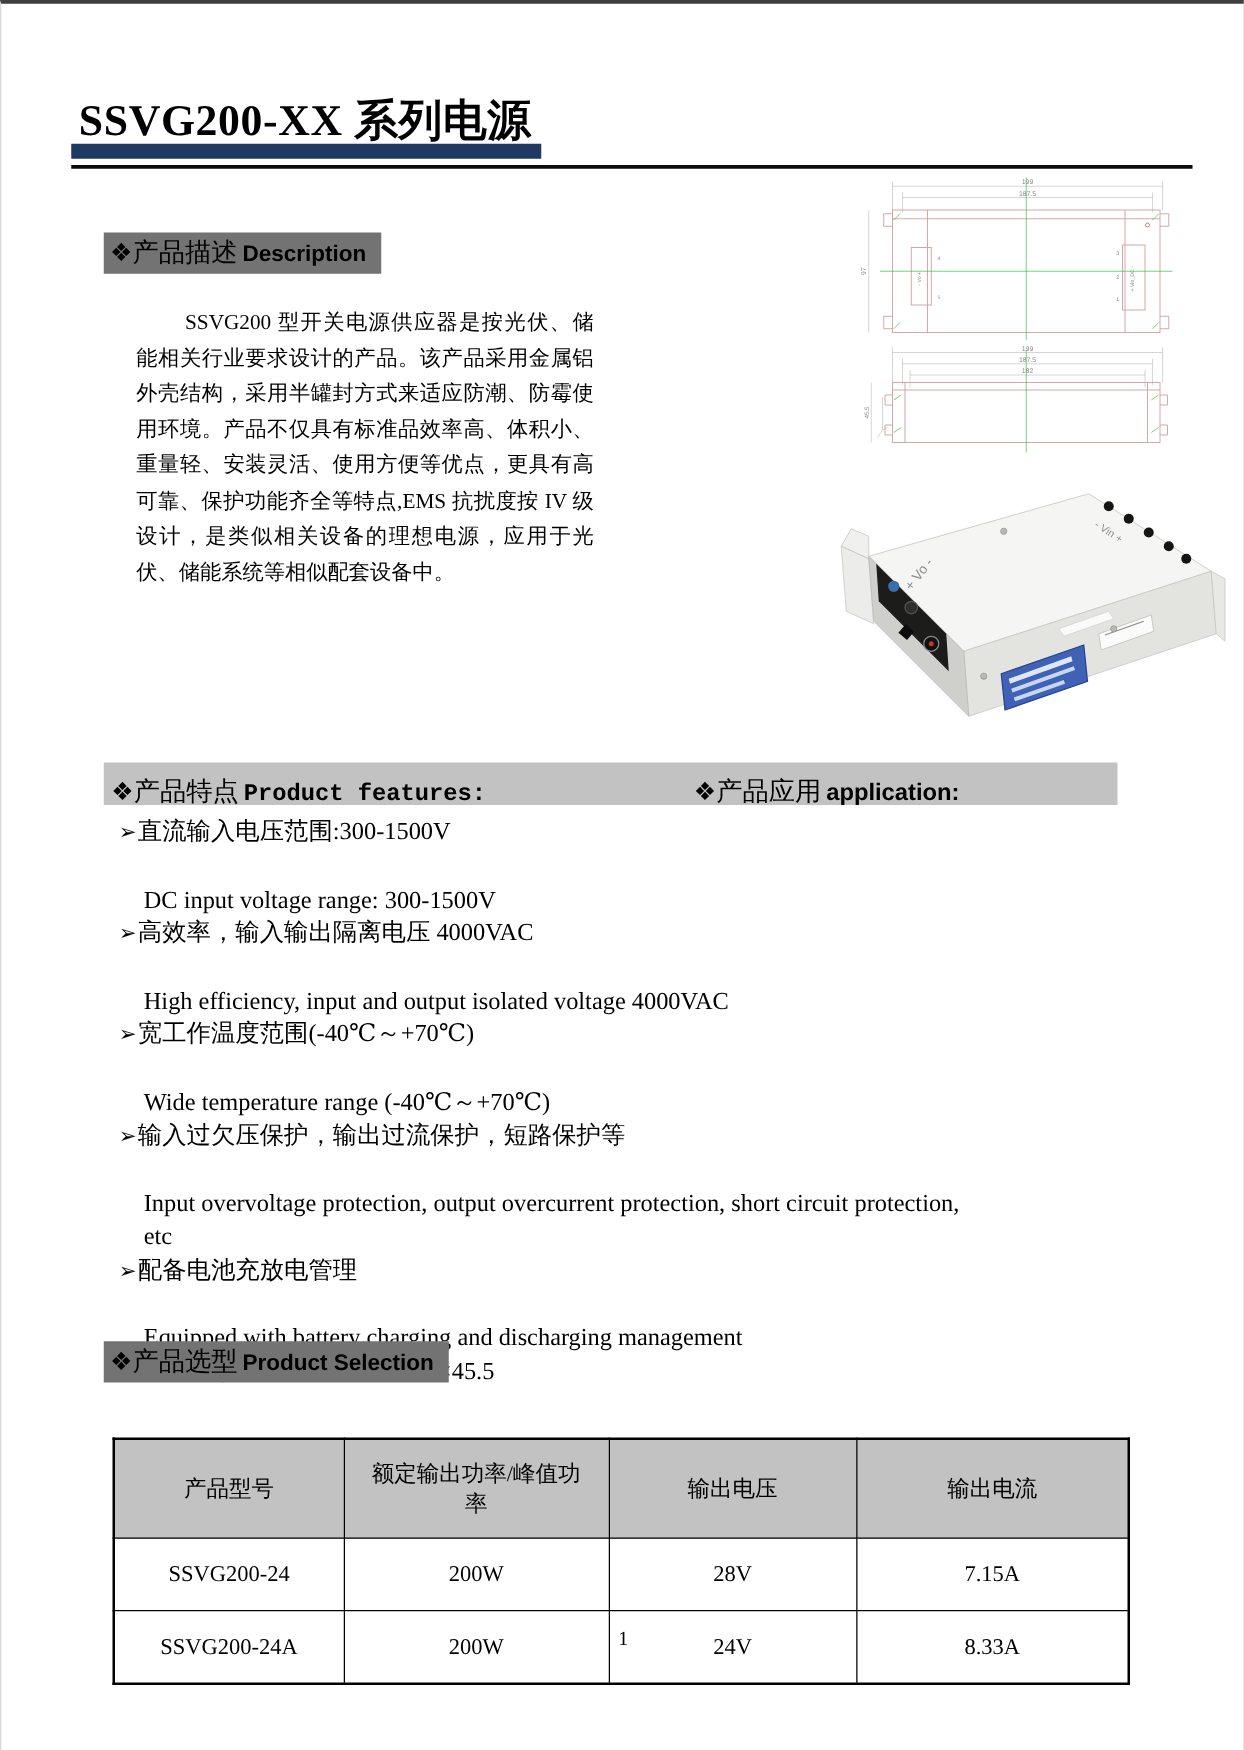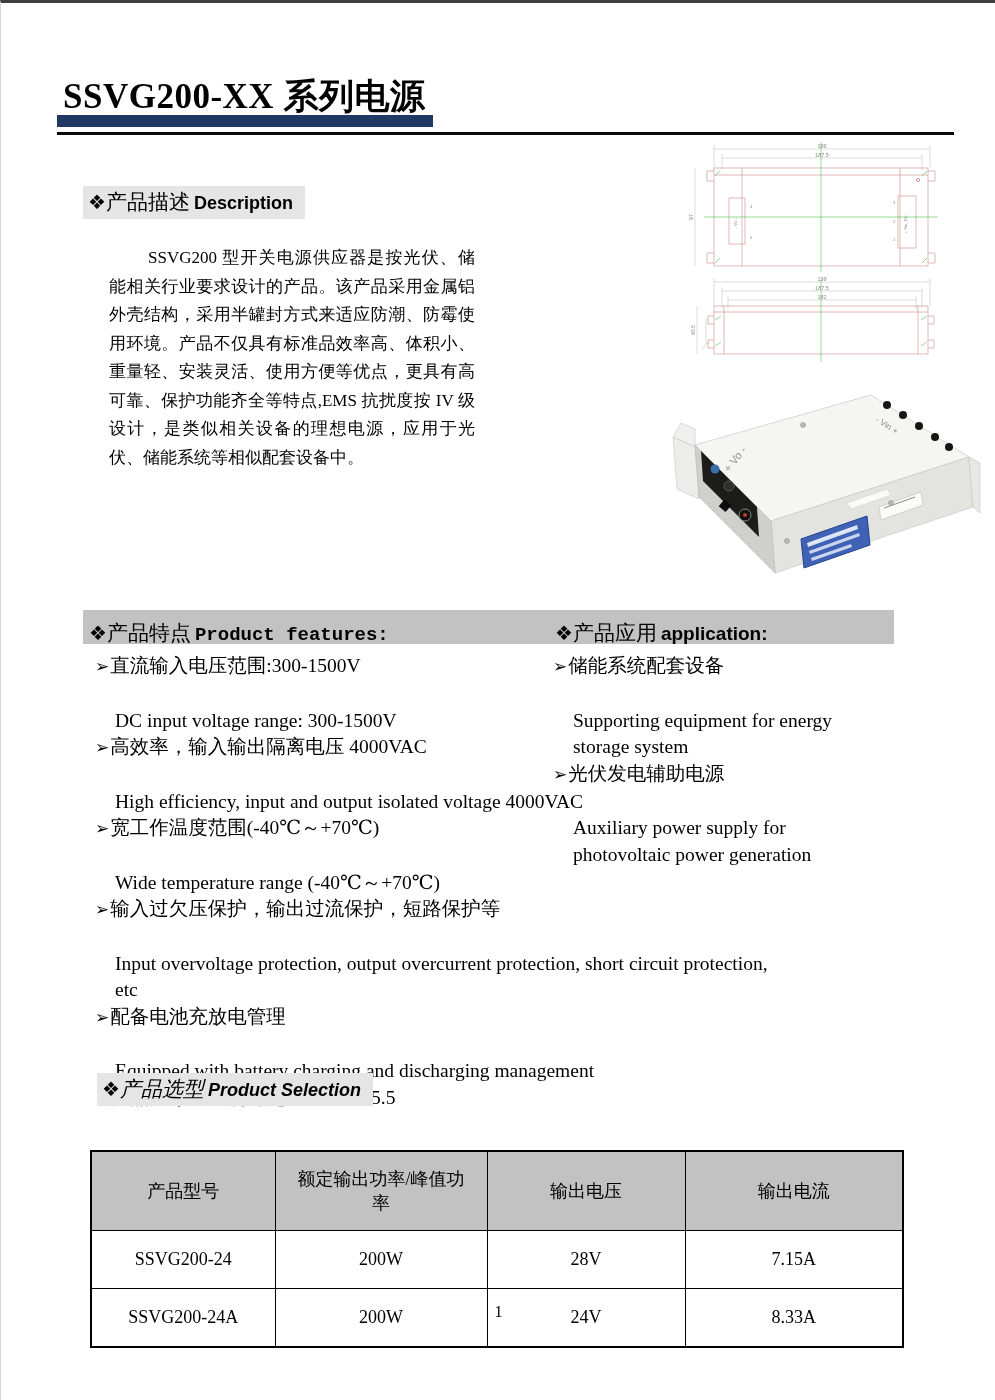--- a/index.html
+++ b/index.html
@@ -10,21 +10,21 @@
     font-family:"Liberation Serif","DejaVu Serif",serif;color:#000;
   }
   .abs{position:absolute;}
   .page-title{
     left:62px;top:70px;font-size:35px;font-weight:bold;letter-spacing:.5px;
     font-family:"Liberation Serif","DejaVu Serif",serif;white-space:nowrap;
   }
   .title-underline{left:56px;top:112px;width:376px;height:12px;background:#1f3864;}
   .title-rule{left:56px;top:129px;width:897px;height:3px;background:#0b0b0b;}
 
-  .sec-head{background:#e5e5e5;padding:2px 12px 3px 5px;white-space:nowrap;}
+  .sec-head{background:#737373;padding:2px 12px 3px 5px;white-space:nowrap;}
   .sec-head .dia{font-size:20px;font-family:"DejaVu Sans","Liberation Sans",sans-serif;}
   .sec-head .zh{font-size:21px;font-family:"Liberation Serif","DejaVu Serif",serif;}
   .sec-head .en{font-size:18px;font-weight:bold;font-family:"Liberation Sans","DejaVu Sans",sans-serif;}
 
   .desc-head{left:82px;top:183px;}
   .desc-para{
     left:108px;top:241px;width:366px;font-size:17px;line-height:28.5px;
     text-align:justify;text-indent:39px;
   }
 
@@ -37,21 +37,21 @@
   .feat-bar .en-mono{font-size:19px;font-weight:bold;font-family:"Liberation Mono","DejaVu Sans Mono",monospace;}
   .feat-bar .en{font-size:19px;font-weight:bold;font-family:"Liberation Sans","DejaVu Sans",sans-serif;}
 
   .blist{font-size:19.5px;line-height:26.5px;}
   .features-list{left:94px;top:650px;width:690px;}
   .app-list{left:552px;top:650px;width:330px;}
   .blist .zh-line{white-space:nowrap;}
   .blist .bullet{font-family:"DejaVu Sans","Liberation Sans",sans-serif;font-size:17px;padding-right:1px;}
   .blist .en-line{padding-left:20px;margin-top:28px;}
 
-  .sel-head{left:96px;top:1070px;font-style:italic;}
+  .sel-head{left:82px;top:1070px;}
 
   table.sel{
     position:absolute;left:89px;top:1147px;width:812px;border-collapse:collapse;
     font-size:18px;text-align:center;table-layout:fixed;
     border:2px solid #000;
   }
   table.sel th,table.sel td{border:1.5px solid #000;padding:15px;}
   table.sel th{background:#c2c2c2;font-weight:normal;height:29px;font-size:18px;}
   table.sel td{height:27px;background:#fff;}
 
@@ -225,30 +225,20 @@
     </div>
     <div class="item">
       <div class="zh-line"><span class="bullet">➢</span><span>配备电池充放电管理</span></div>
       <div class="en-line">Equipped with battery charging and discharging management</div>
     </div>
     <div class="item">
       <div class="zh-line"><span class="bullet">➢</span><span>产品尺寸：金属外壳 199×97×45.5</span></div>
     </div>
   </div>
 
-  <div class="abs blist app-list">
-    <div class="item">
-      <div class="zh-line"><span class="bullet">➢</span><span>储能系统配套设备</span></div>
-      <div class="en-line">Supporting equipment for energy storage system</div>
-    </div>
-    <div class="item">
-      <div class="zh-line"><span class="bullet">➢</span><span>光伏发电辅助电源</span></div>
-      <div class="en-line">Auxiliary power supply for photovoltaic power generation</div>
-    </div>
-  </div>
 
   <div class="abs sec-head sel-head">
     <span class="dia">❖</span><span class="zh">产品选型</span>
     <span class="en">Product Selection</span>
   </div>
 
   <table class="sel">
     <colgroup>
         <col style="width:184px">
         <col style="width:212px">

